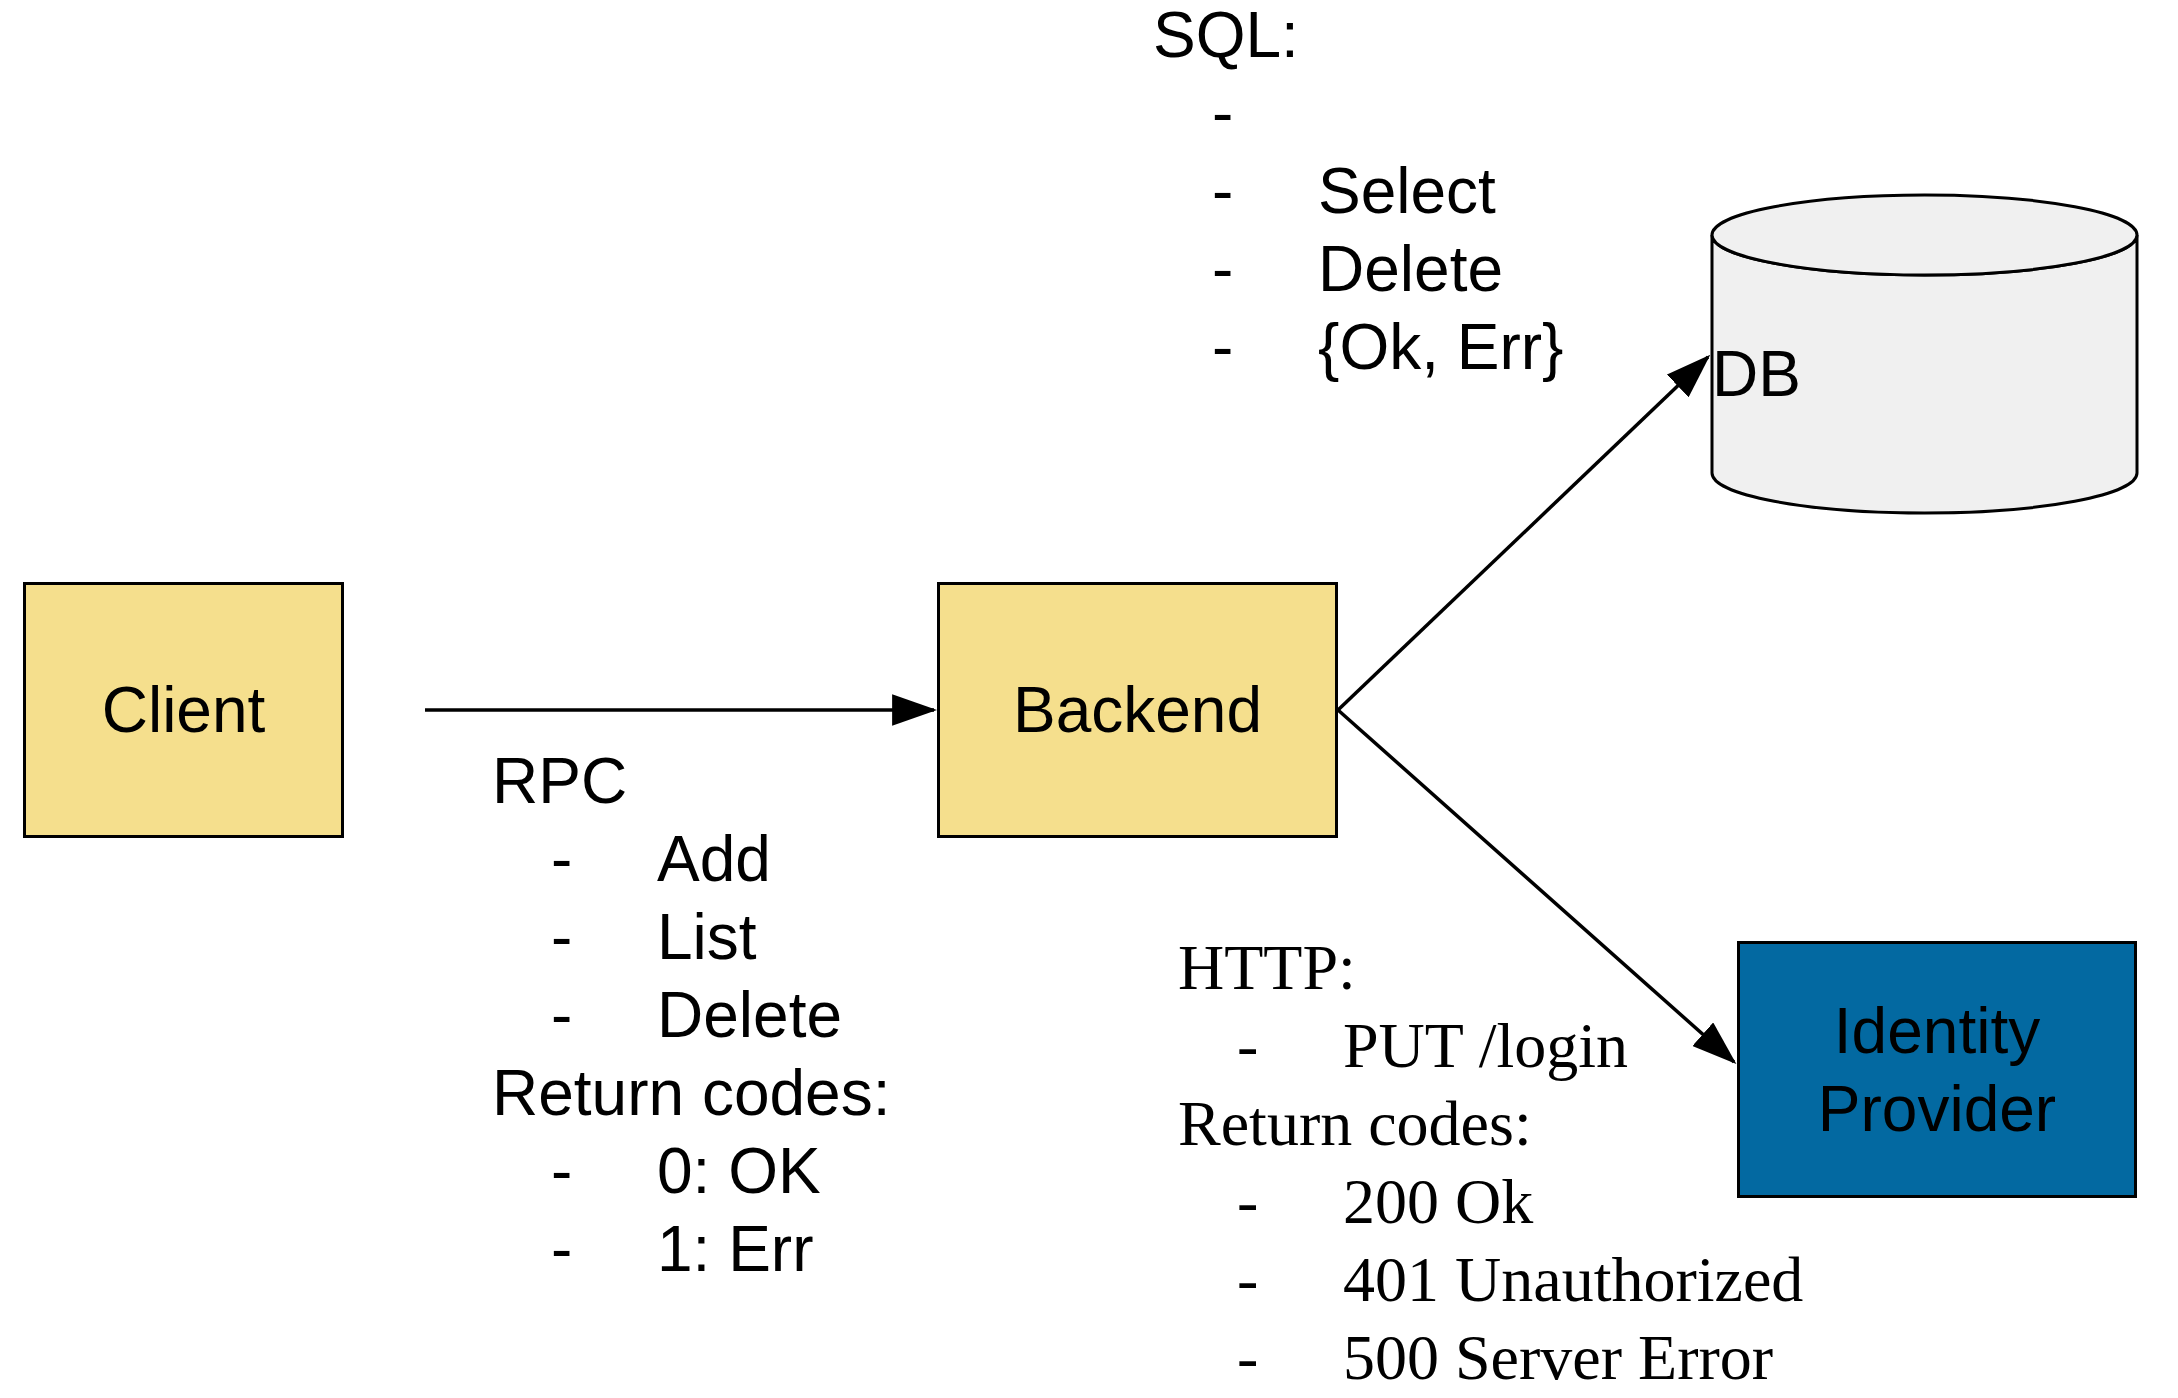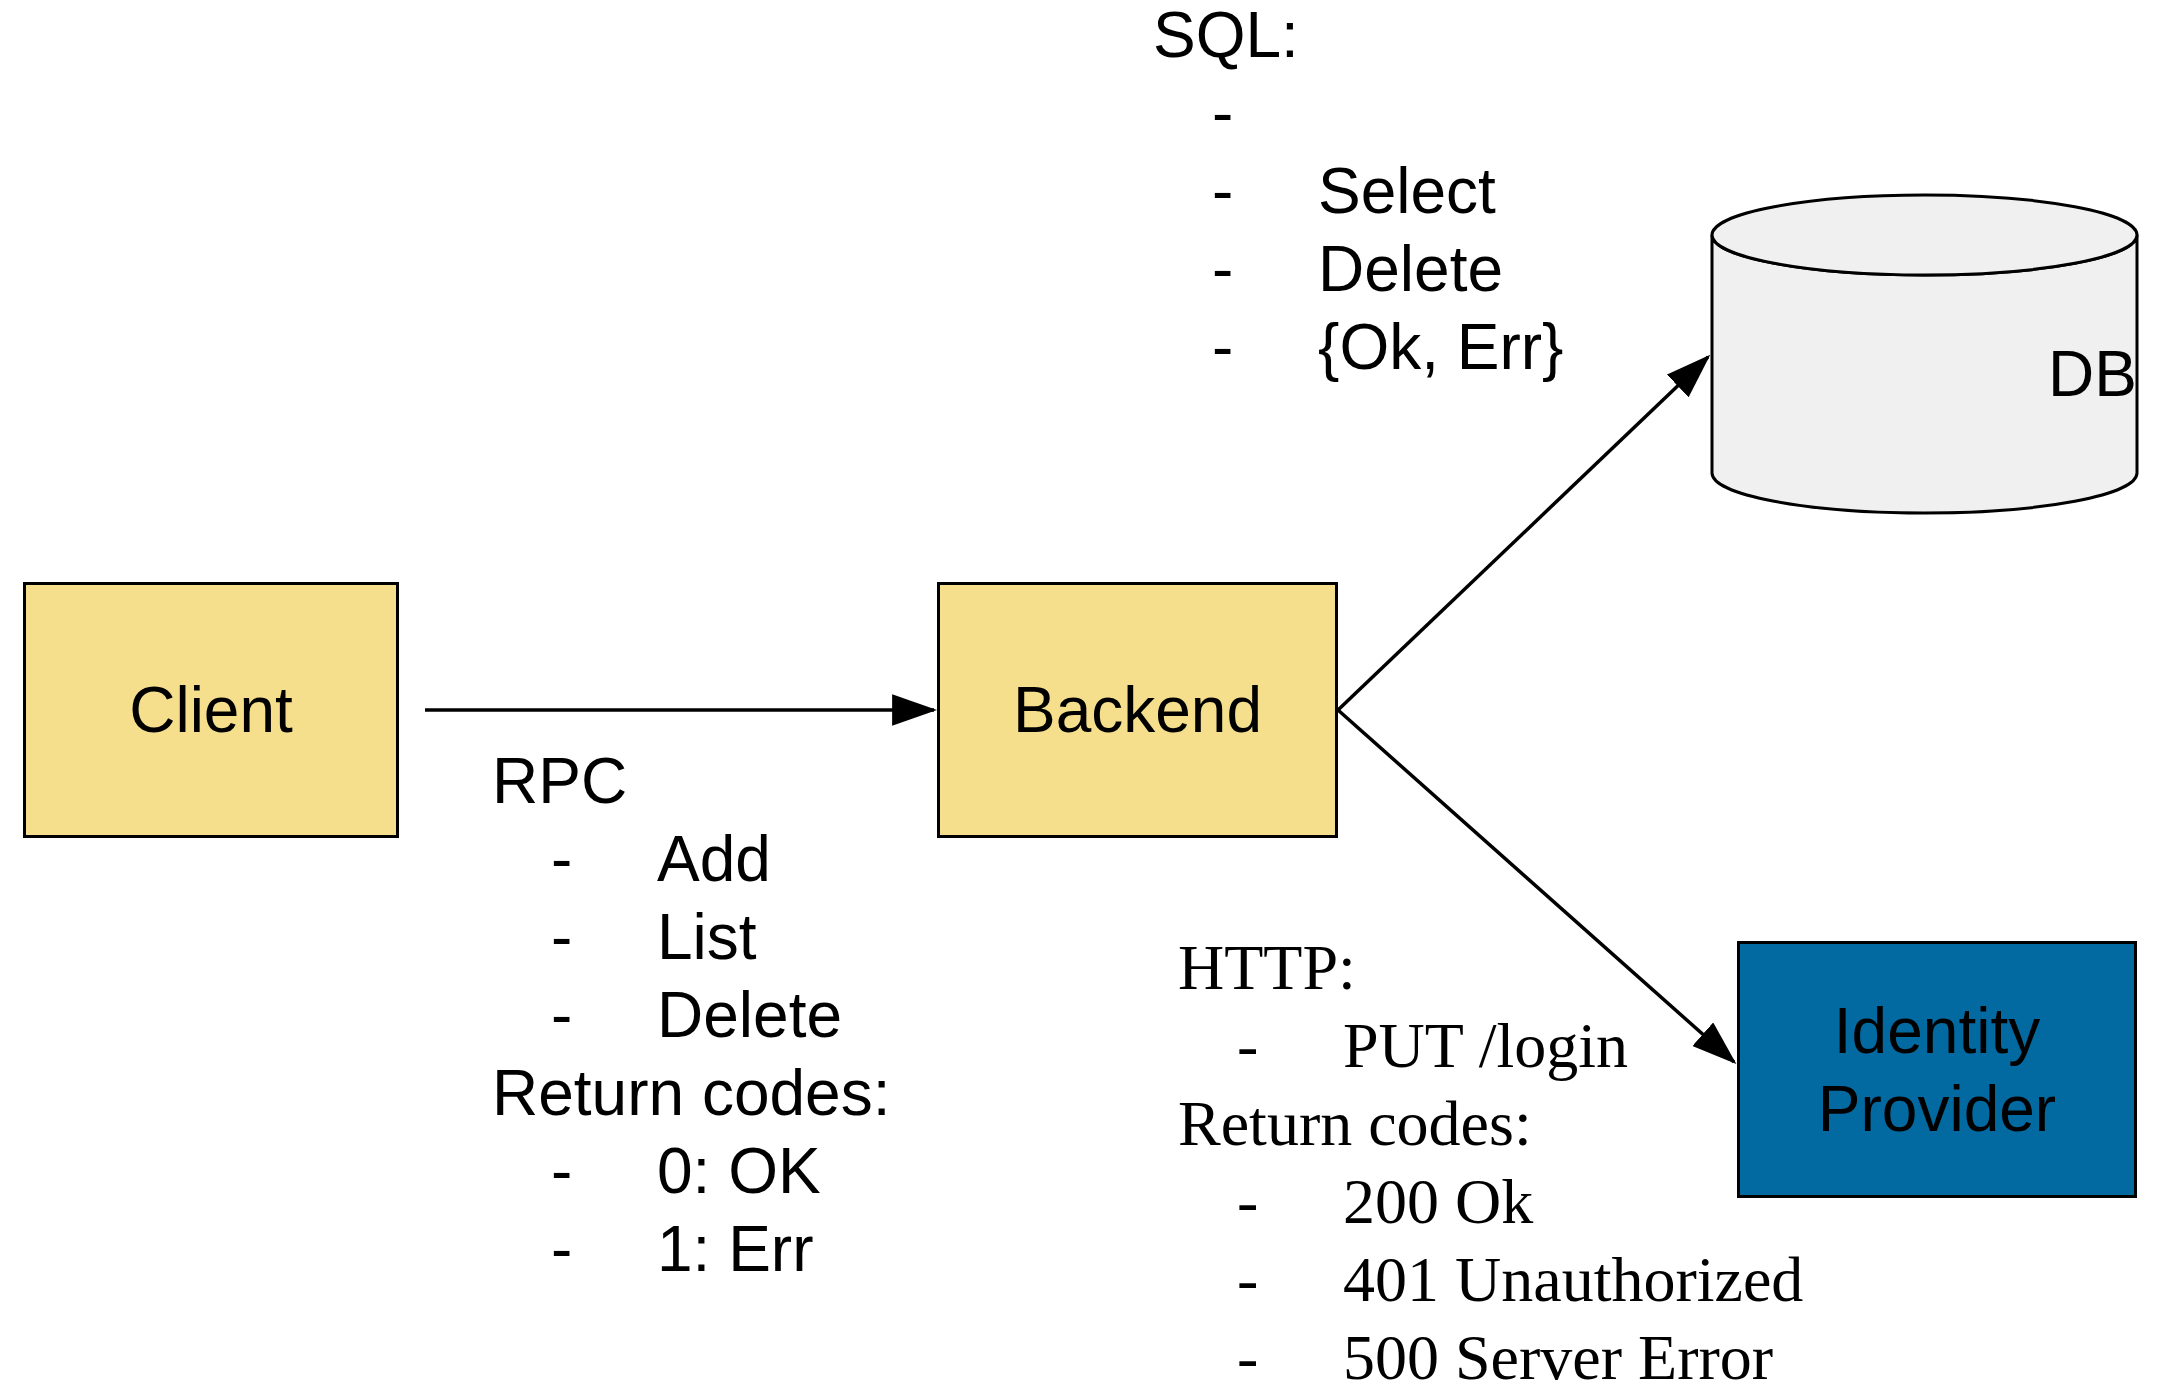--- a/index.html
+++ b/index.html
@@ -22,27 +22,27 @@
     position: absolute;
     box-sizing: border-box;
     border: 3px solid #000000;
     display: flex;
     align-items: center;
     justify-content: center;
     text-align: center;
   }
   .node.yellow { background: #f5df8d; }
   .node.gray   { background: #0369a1; }
-  .node-client  { left: 23px;   top: 582px; width: 376px; height: 256px; justify-content: center; }
+  .node-client  { left: 23px;   top: 582px; width: 321px; height: 256px; justify-content: center; }
   .node-backend { left: 937px;  top: 582px; width: 401px; height: 256px; }
   .node-idp     { left: 1737px; top: 941px; width: 400px; height: 257px; line-height: 78px; }
   .db-label {
     position: absolute;
     left: 1712px; top: 235px; width: 425px; height: 278px;
-    display: flex; align-items: center; justify-content: flex-end;
+    display: flex; align-items: center; justify-content: flex-start;
   }
   .cyl-shape { fill: #f0f0f0; stroke: #000000; stroke-width: 3; }
   .edge-line { stroke: #000000; stroke-width: 3.5; }
   .tblock { position: absolute; }
   .tline  { position: relative; height: 78px; line-height: 78px; white-space: nowrap; }
   .tline .dash { position: absolute; left: 59px;  line-height: 78px; }
   .tline .item { position: absolute; left: 165px; line-height: 78px; }
   .tblock-sql  { left: 1153px; top: -4px; }
   .tblock-rpc  { left: 492px;  top: 742px; }
   .tblock-http { left: 1178px; top: 929px; font-family: Liberation Serif, serif; }

